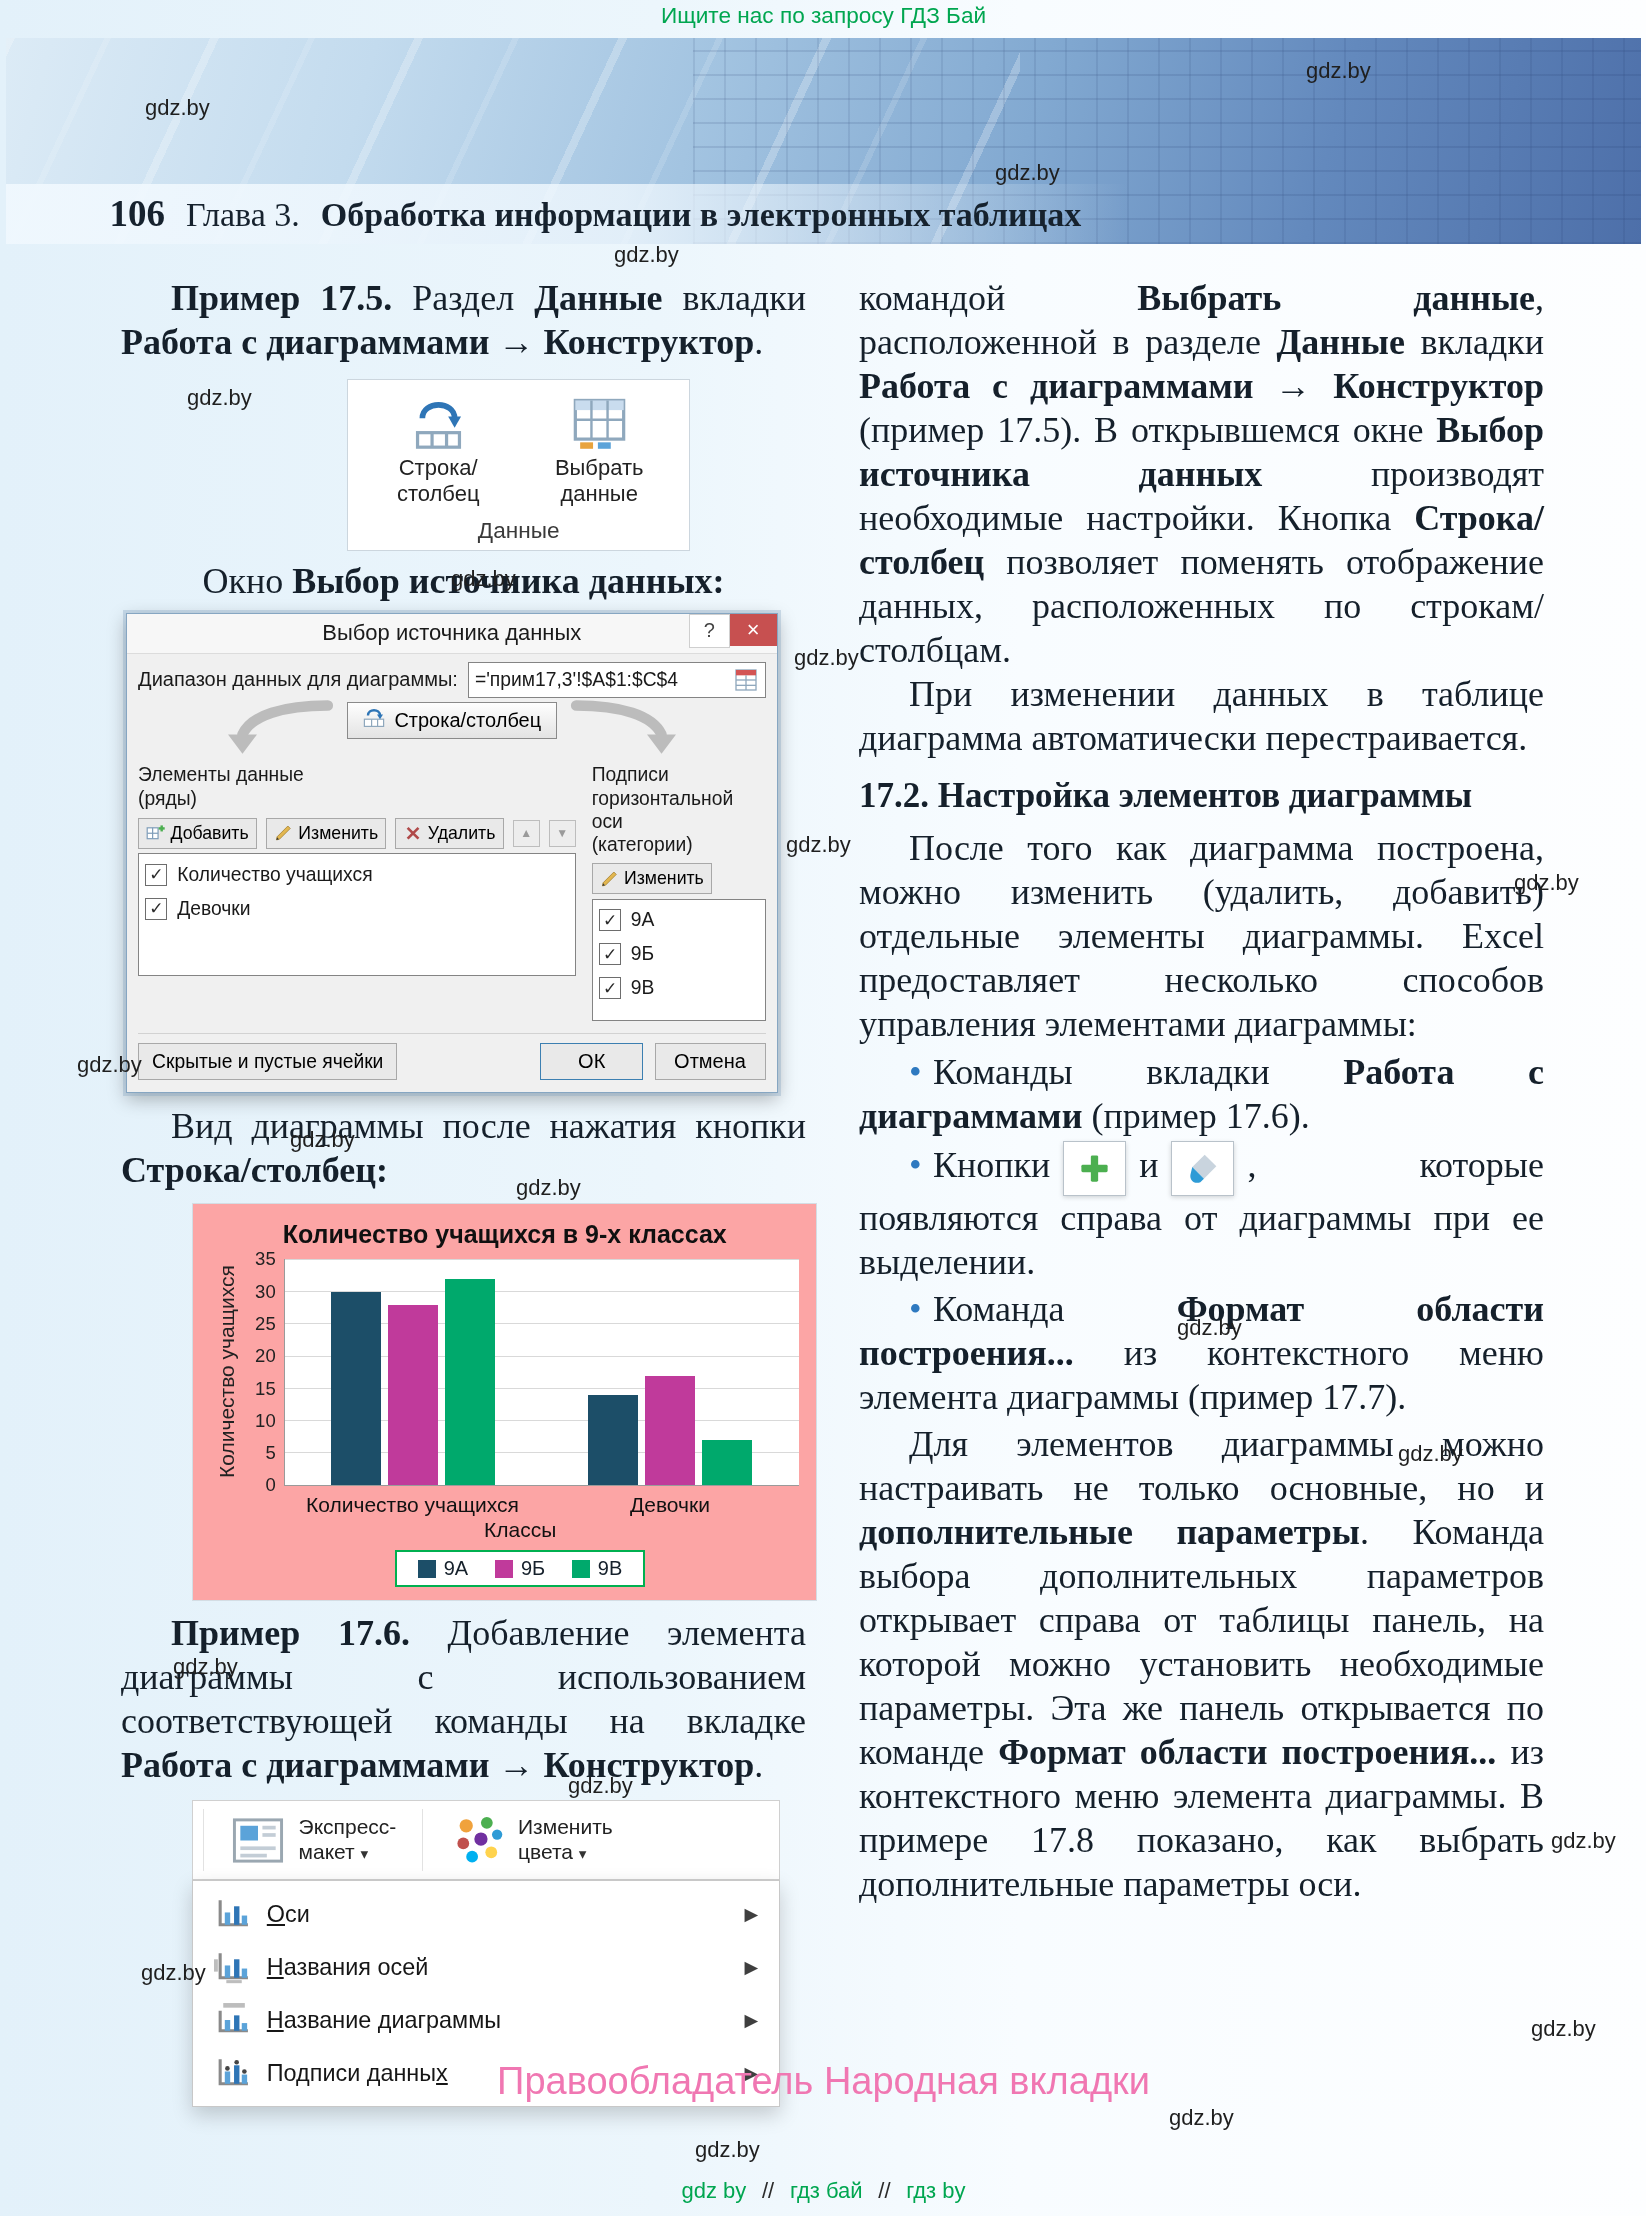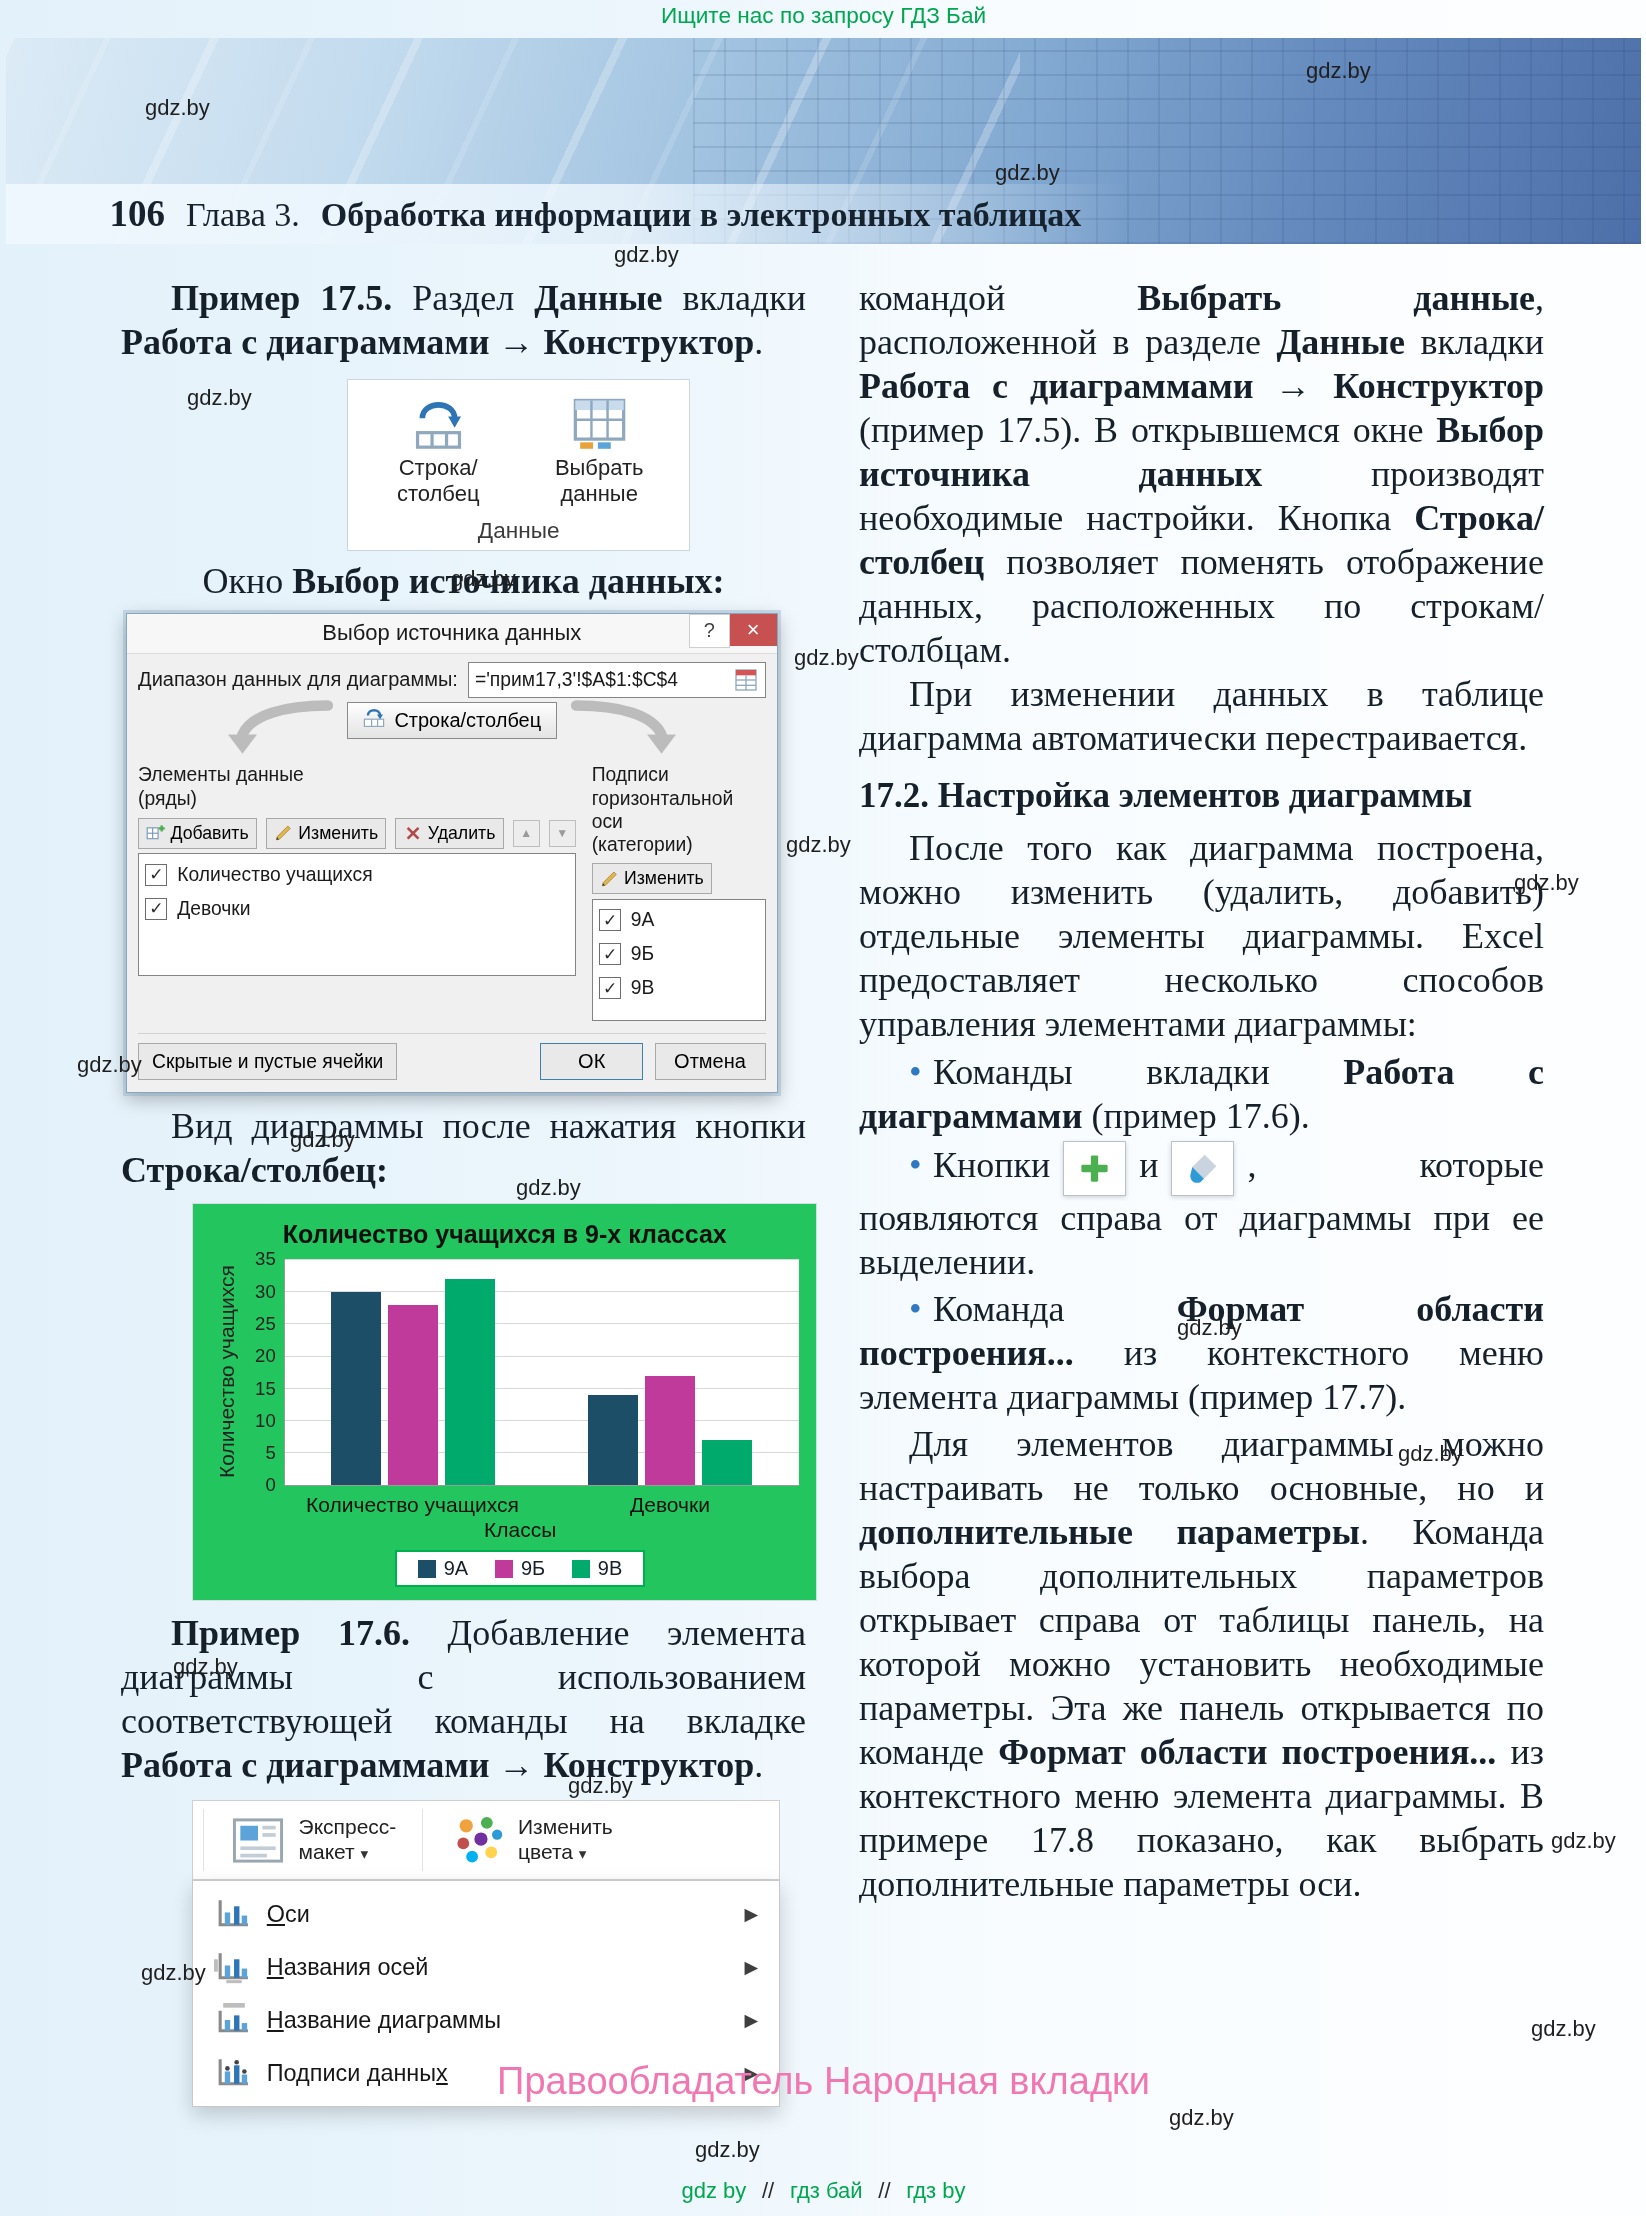--- a/index.html
+++ b/index.html
@@ -88,21 +88,21 @@
   .dlg-list{background:#fff;border:0.8px solid #848484;height:114px;padding:3.2px 6.4px;}
   .dlg-list-item{display:flex;align-items:center;gap:9.7px;height:34px;font-size:19.3px;}
   .checkbox{width:20px;height:20px;border:0.8px solid #6d6d6d;background:#fff;display:flex;align-items:center;justify-content:center;font-size:17px;color:#2b2b2b;}
   .dlg-footer{display:flex;align-items:center;margin-top:11.3px;padding-top:9.7px;border-top:0.8px solid #d2d2d2;}
   .dlg-hidden-btn{border:0.8px solid #a8a8a8;background:#e9e9e9;height:37px;padding:0 13px;font-size:19.3px;}
   .dlg-footer-right{margin-left:auto;display:flex;gap:11.3px;}
   .dlg-ok{width:103px;height:37px;border:1.6px solid #3c7fb1;background:#e9e9e9;font-size:20px;}
   .dlg-cancel{width:111px;height:37px;border:0.8px solid #a8a8a8;background:#e9e9e9;font-size:20px;}
 
   
-  .chart-fig{width:588px;margin:11.3px 0 9.7px 71px;background:#22c55e;border:0.8px solid #d4dde4;
+  .chart-fig{width:588px;margin:11.3px 0 9.7px 71px;background:#fca5a5;border:0.8px solid #d4dde4;
     padding:14.5px 17.7px 13px;font-family:"Liberation Sans",sans-serif;}
   .chart-title{text-align:center;font-size:25px;font-weight:bold;line-height:31px;color:#101010;}
   .chart-main{display:flex;margin-top:9.7px;}
   .chart-ylabel{writing-mode:vertical-rl;transform:rotate(180deg);font-size:21px;color:#222;
     display:flex;align-items:center;justify-content:center;width:31px;height:226px;}
   .chart-grid{flex:1;}
   .chart-row{display:flex;}
   .chart-yticks{position:relative;width:42px;height:226px;}
   .ytick{position:absolute;right:8px;transform:translateY(50%);font-size:18.5px;color:#222;}
   .chart-plot{position:relative;flex:1;height:226px;border-left:1.6px solid #9a9a9a;border-bottom:1.6px solid #9a9a9a;background:#fff;}

